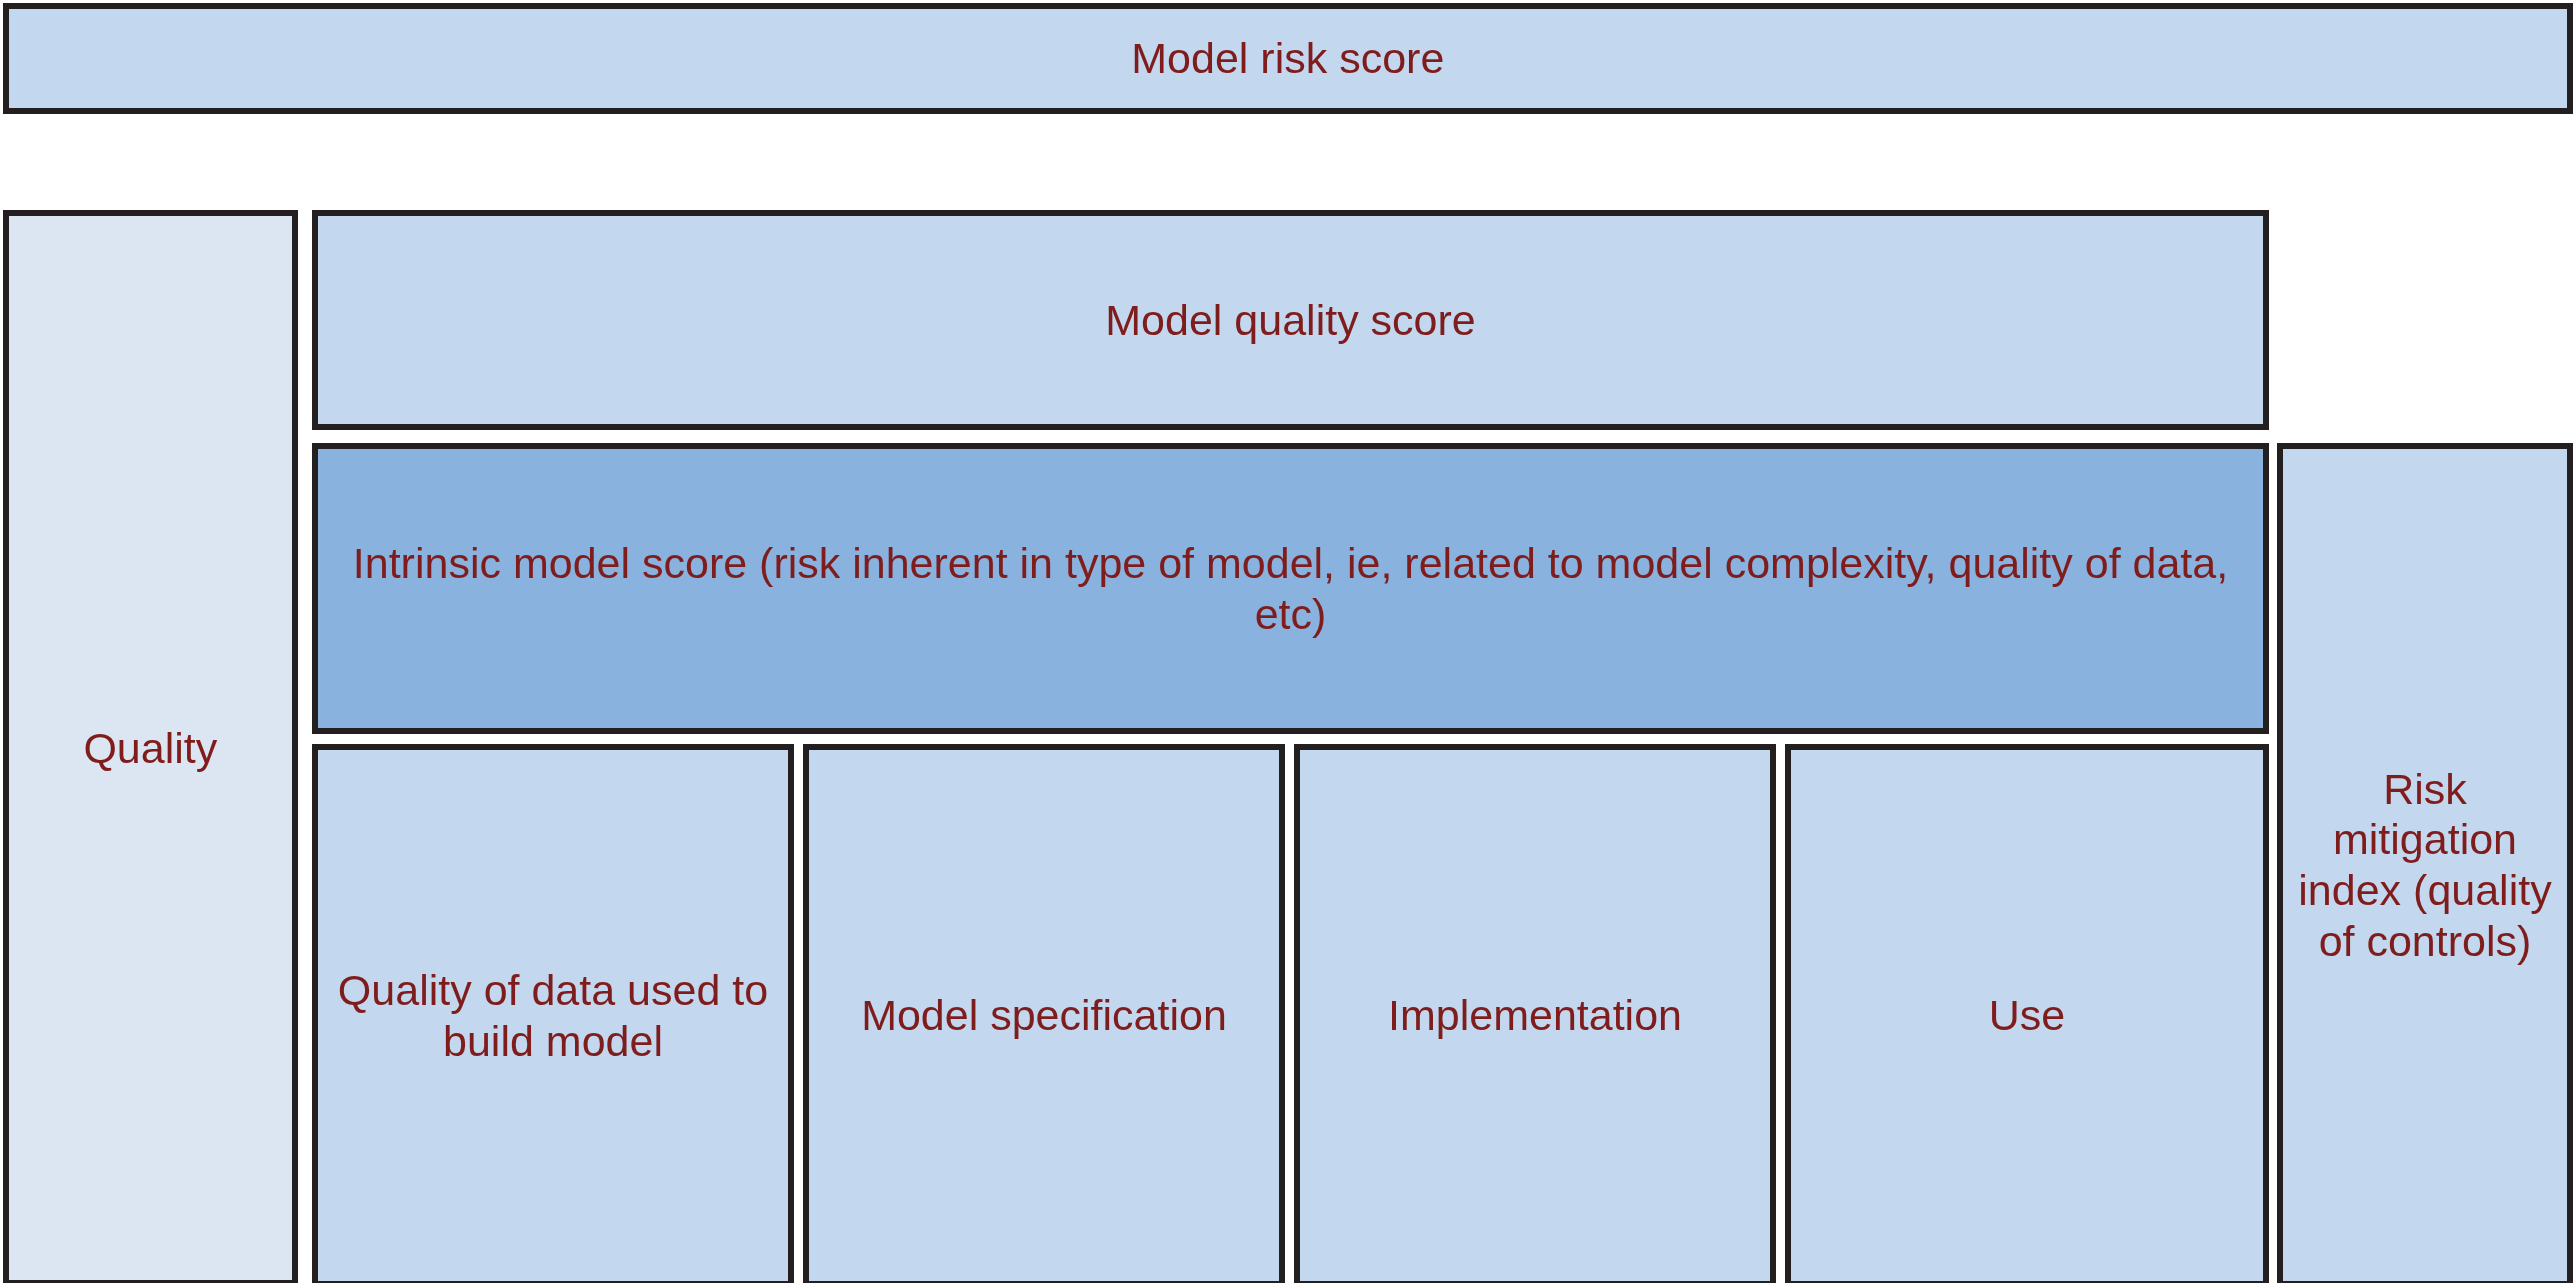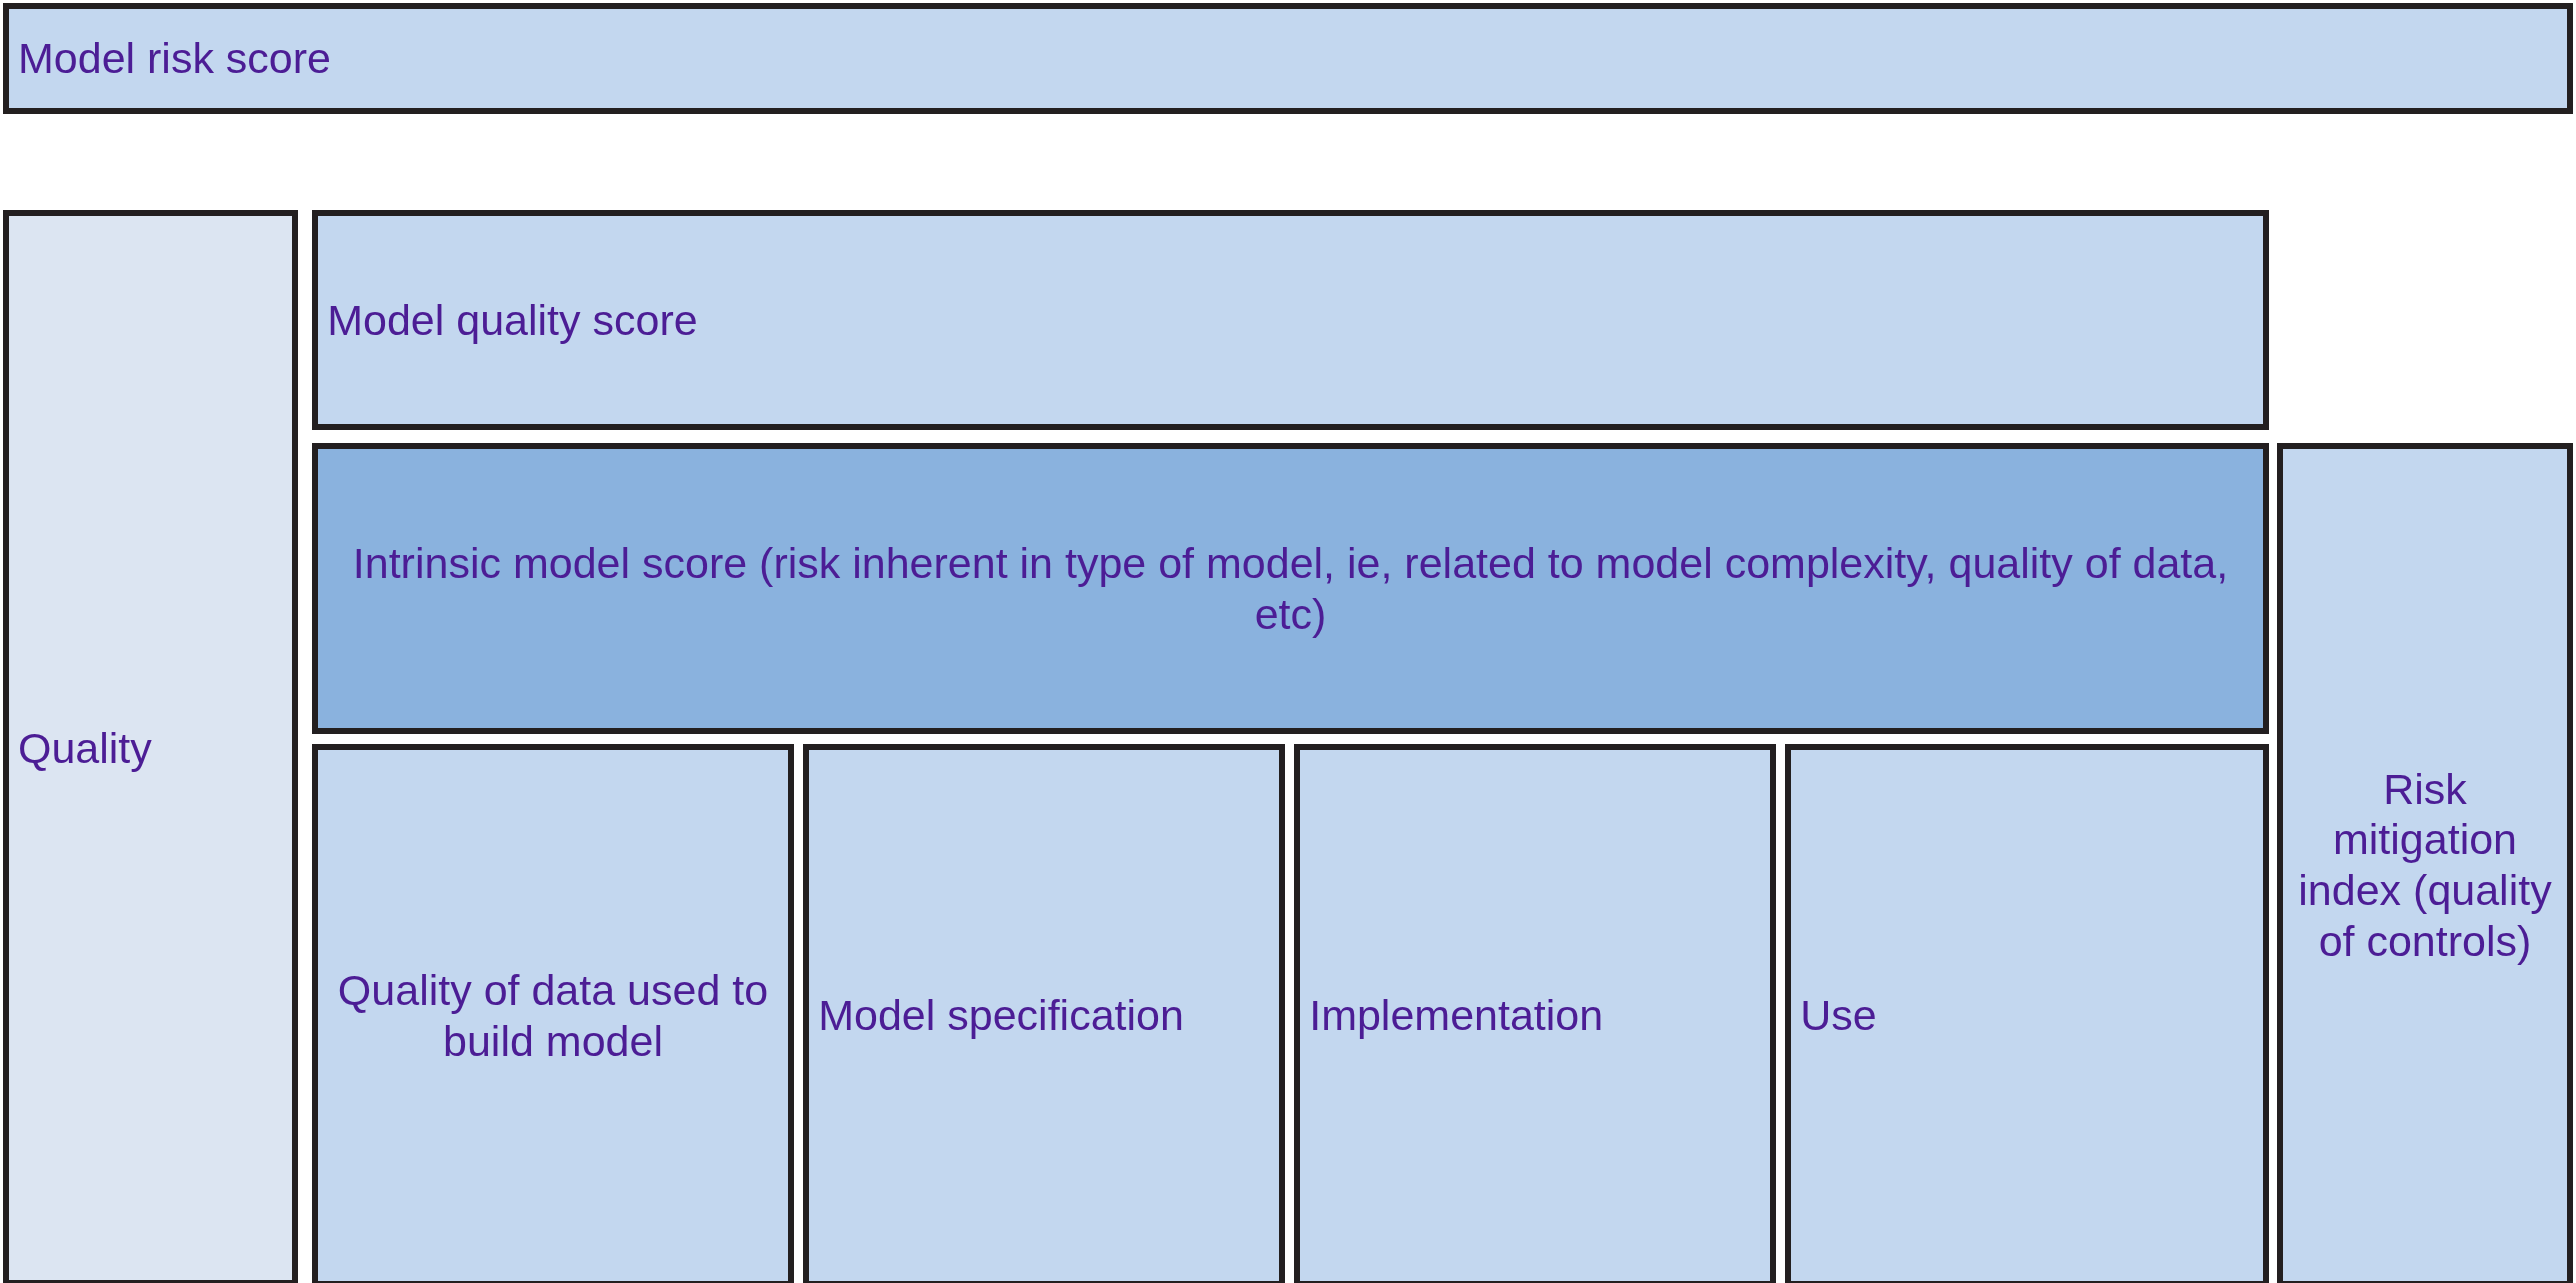--- a/index.html
+++ b/index.html
@@ -20,22 +20,23 @@
     height: 1284px;
     background: #ffffff;
   }
 
   .box {
     position: absolute;
     box-sizing: border-box;
     border: 6.5px solid #231f20;
     display: flex;
     align-items: center;
+    justify-content: center;
     text-align: center;
-    color: #4c1d95;
+    color: #7f1d1d;
     line-height: 1.18;
     overflow: hidden;
   }
 
   .box .label {
     display: block;
     padding: 0 9.2px;
     white-space: pre-line;
   }
 

